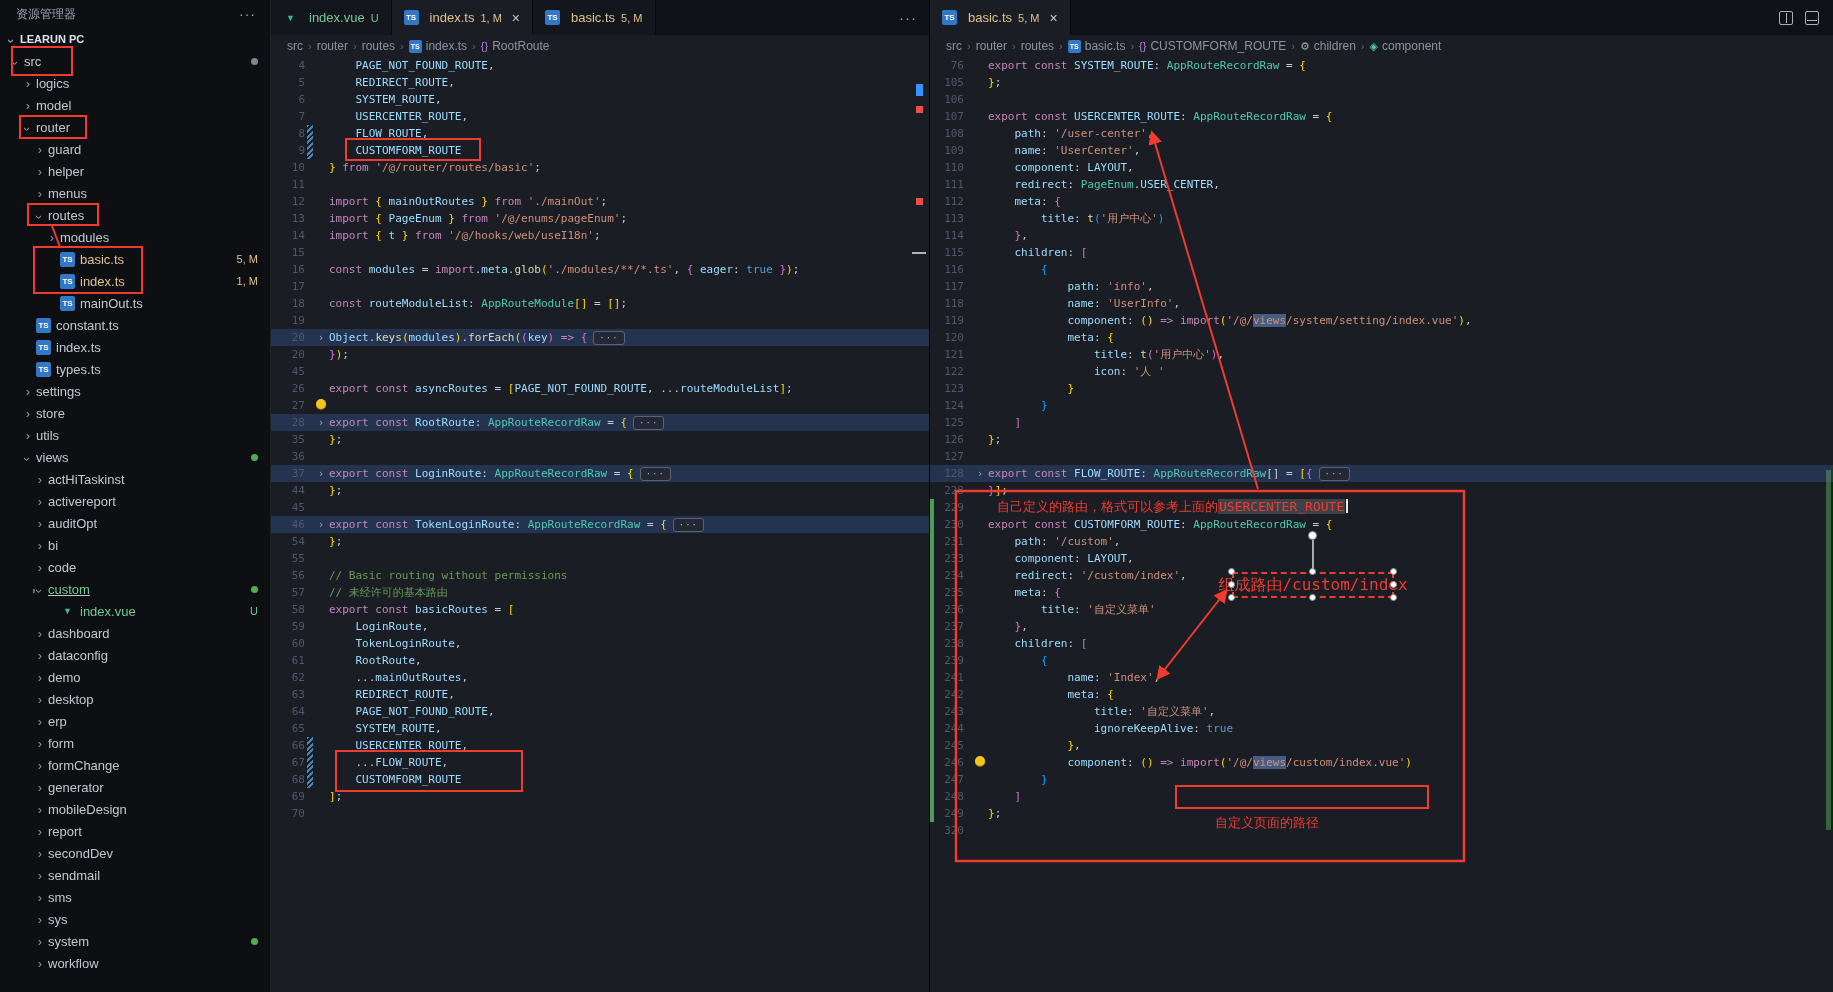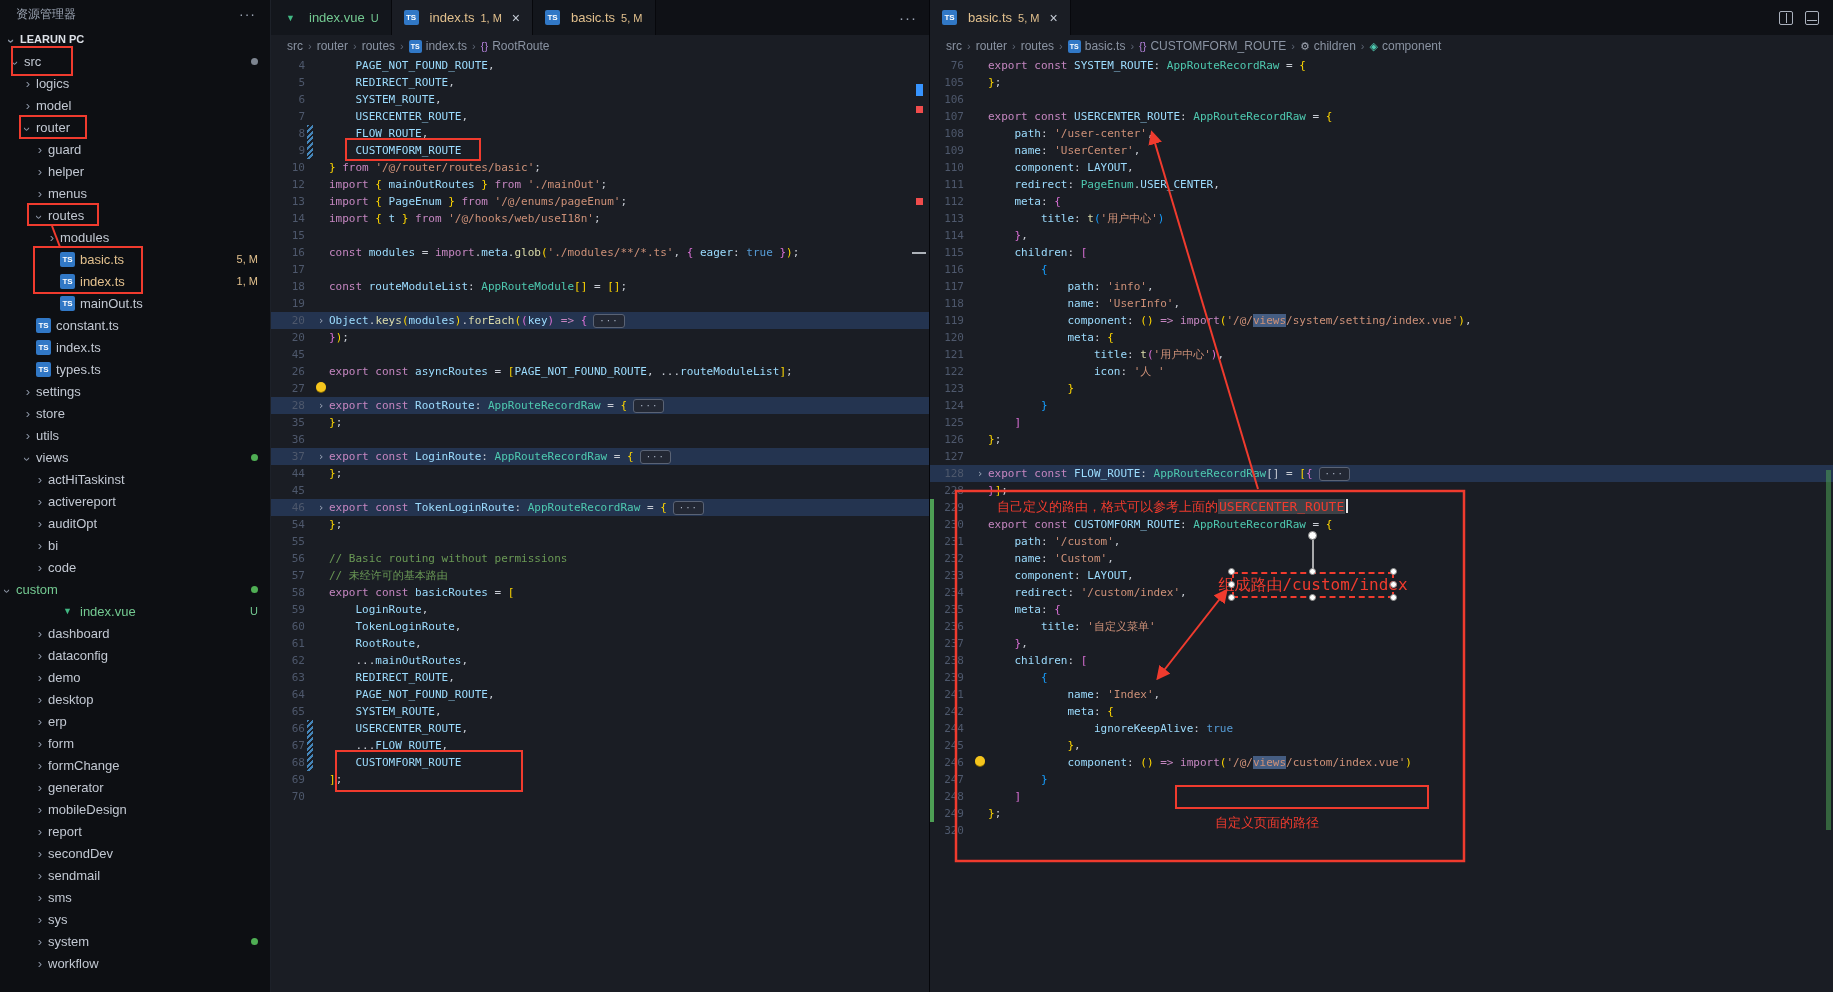--- a/index.html
+++ b/index.html
@@ -208,21 +208,21 @@
           <span class="lbl">auditOpt</span>
         </div>
         <div class="tree-row" style="padding-left: 32px;">
           <span class="chev">›</span>
           <span class="lbl">bi</span>
         </div>
         <div class="tree-row" style="padding-left: 32px;">
           <span class="chev">›</span>
           <span class="lbl">code</span>
         </div>
-        <div class="tree-row" style="">
+        <div class="tree-row" style="padding-left: 32px; text-decoration: underline;">
           <span class="chev open">›</span>
           <span class="lbl green">custom</span>
           <span class="dot green"></span>
         </div>
         <div class="tree-row" style="padding-left: 44px;">
           <span class="chev none">›</span>
           <span class="vue-icon">▼</span>
           <span class="lbl green">index.vue</span>
           <span class="badge green">U</span>
         </div>
@@ -385,20 +385,27 @@
         </div>
         <div class="cl">
           <span class="glt"></span>
           <span class="ln">10</span>
           <span class="gmd"></span>
           <span class="fc"></span>
           <span class="ct"><span class="tk-b1">} </span><span class="tk-k">from </span><span class="tk-s">'/@/router/routes/basic'</span><span class="tk-d">;</span></span>
         </div>
         <div class="cl">
           <span class="glt"></span>
+          <span class="ln">11</span>
+          <span class="gmd"></span>
+          <span class="fc"></span>
+          <span class="ct"></span>
+        </div>
+        <div class="cl">
+          <span class="glt"></span>
           <span class="ln">12</span>
           <span class="gmd"></span>
           <span class="fc"></span>
           <span class="ct"><span class="tk-k">import </span><span class="tk-b1">{ </span><span class="tk-v">mainOutRoutes</span><span class="tk-b1"> } </span><span class="tk-k">from </span><span class="tk-s">'./mainOut'</span><span class="tk-d">;</span></span>
         </div>
         <div class="cl">
           <span class="glt"></span>
           <span class="ln">13</span>
           <span class="gmd"></span>
           <span class="fc"></span>
@@ -905,27 +912,20 @@
         </div>
         <div class="cl">
           <span class="glt add"></span>
           <span class="ln">231</span>
           <span class="gmd"></span>
           <span class="fc"></span>
           <span class="ct"><span class="tk-d">    </span><span class="tk-v">path</span><span class="tk-d">: </span><span class="tk-s">'/custom'</span><span class="tk-d">,</span></span>
         </div>
         <div class="cl">
           <span class="glt add"></span>
-          <span class="ln">232</span>
-          <span class="gmd"></span>
-          <span class="fc"></span>
-          <span class="ct"><span class="tk-d">    </span><span class="tk-v">name</span><span class="tk-d">: </span><span class="tk-s">'Custom'</span><span class="tk-d">,</span></span>
-        </div>
-        <div class="cl">
-          <span class="glt add"></span>
           <span class="ln">233</span>
           <span class="gmd"></span>
           <span class="fc"></span>
           <span class="ct"><span class="tk-d">    </span><span class="tk-v">component</span><span class="tk-d">: </span><span class="tk-v">LAYOUT</span><span class="tk-d">,</span></span>
         </div>
         <div class="cl">
           <span class="glt add"></span>
           <span class="ln">234</span>
           <span class="gmd"></span>
           <span class="fc"></span>
@@ -972,20 +972,27 @@
           <span class="gmd"></span>
           <span class="fc"></span>
           <span class="ct"><span class="tk-d">            </span><span class="tk-v">name</span><span class="tk-d">: </span><span class="tk-s">'Index'</span><span class="tk-d">,</span></span>
         </div>
         <div class="cl">
           <span class="glt add"></span>
           <span class="ln">242</span>
           <span class="gmd"></span>
           <span class="fc"></span>
           <span class="ct"><span class="tk-d">            </span><span class="tk-v">meta</span><span class="tk-d">: </span><span class="tk-b1">{</span></span>
+        </div>
+        <div class="cl">
+          <span class="glt add"></span>
+          <span class="ln">243</span>
+          <span class="gmd"></span>
+          <span class="fc"></span>
+          <span class="ct"><span class="tk-d">                </span><span class="tk-v">title</span><span class="tk-d">: </span><span class="tk-s">'自定义菜单'</span><span class="tk-d">,</span></span>
         </div>
         <div class="cl">
           <span class="glt add"></span>
           <span class="ln">244</span>
           <span class="gmd"></span>
           <span class="fc"></span>
           <span class="ct"><span class="tk-d">                </span><span class="tk-v">ignoreKeepAlive</span><span class="tk-d">: </span><span class="tk-n">true</span></span>
         </div>
         <div class="cl">
           <span class="glt add"></span>

